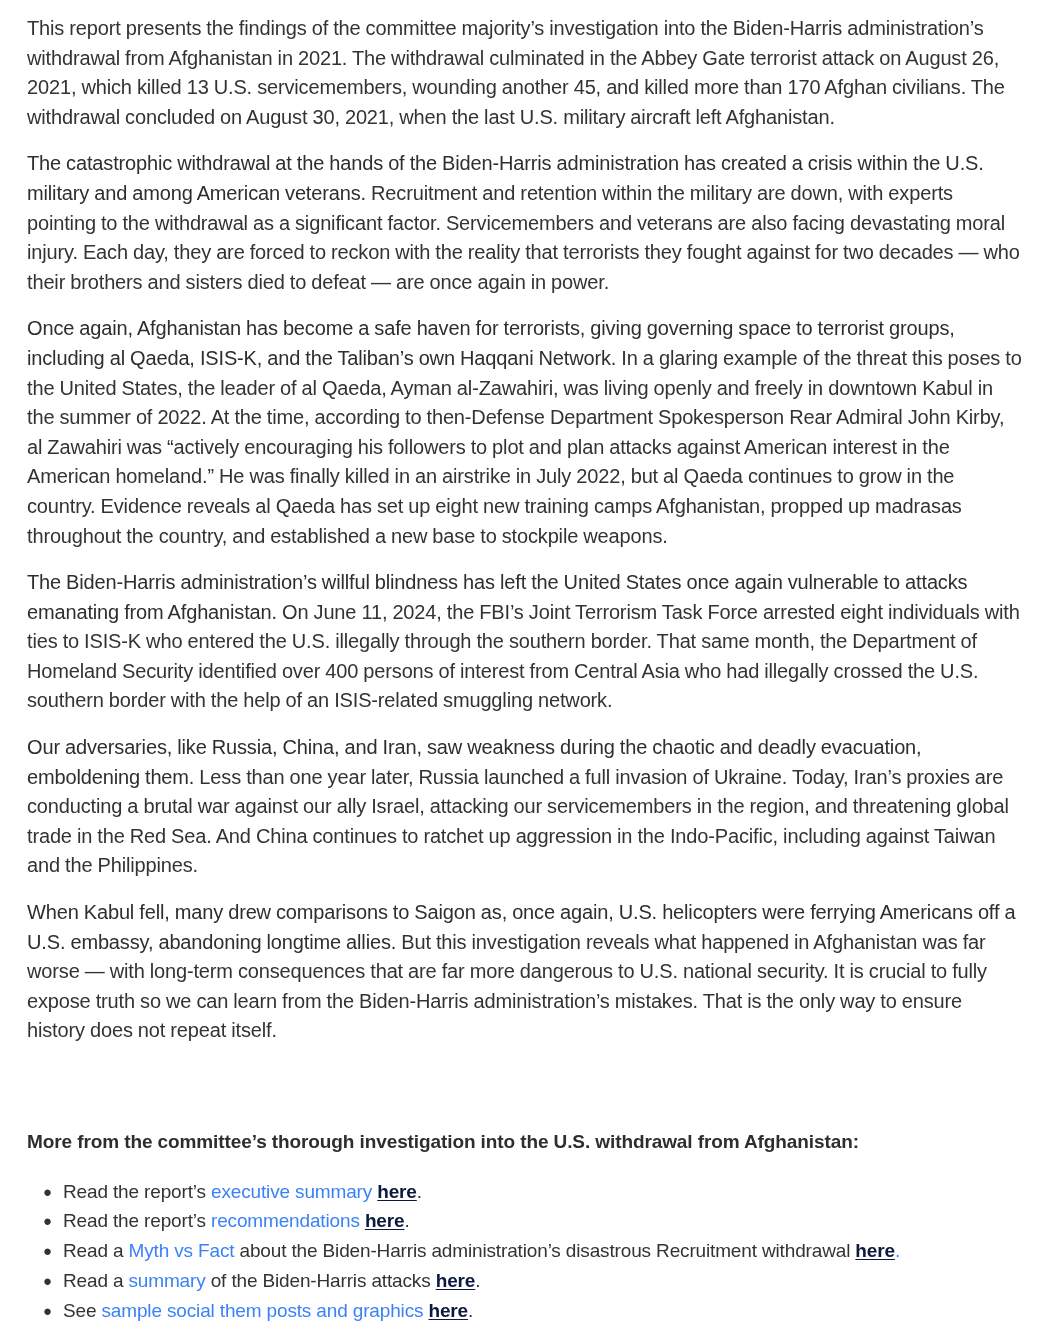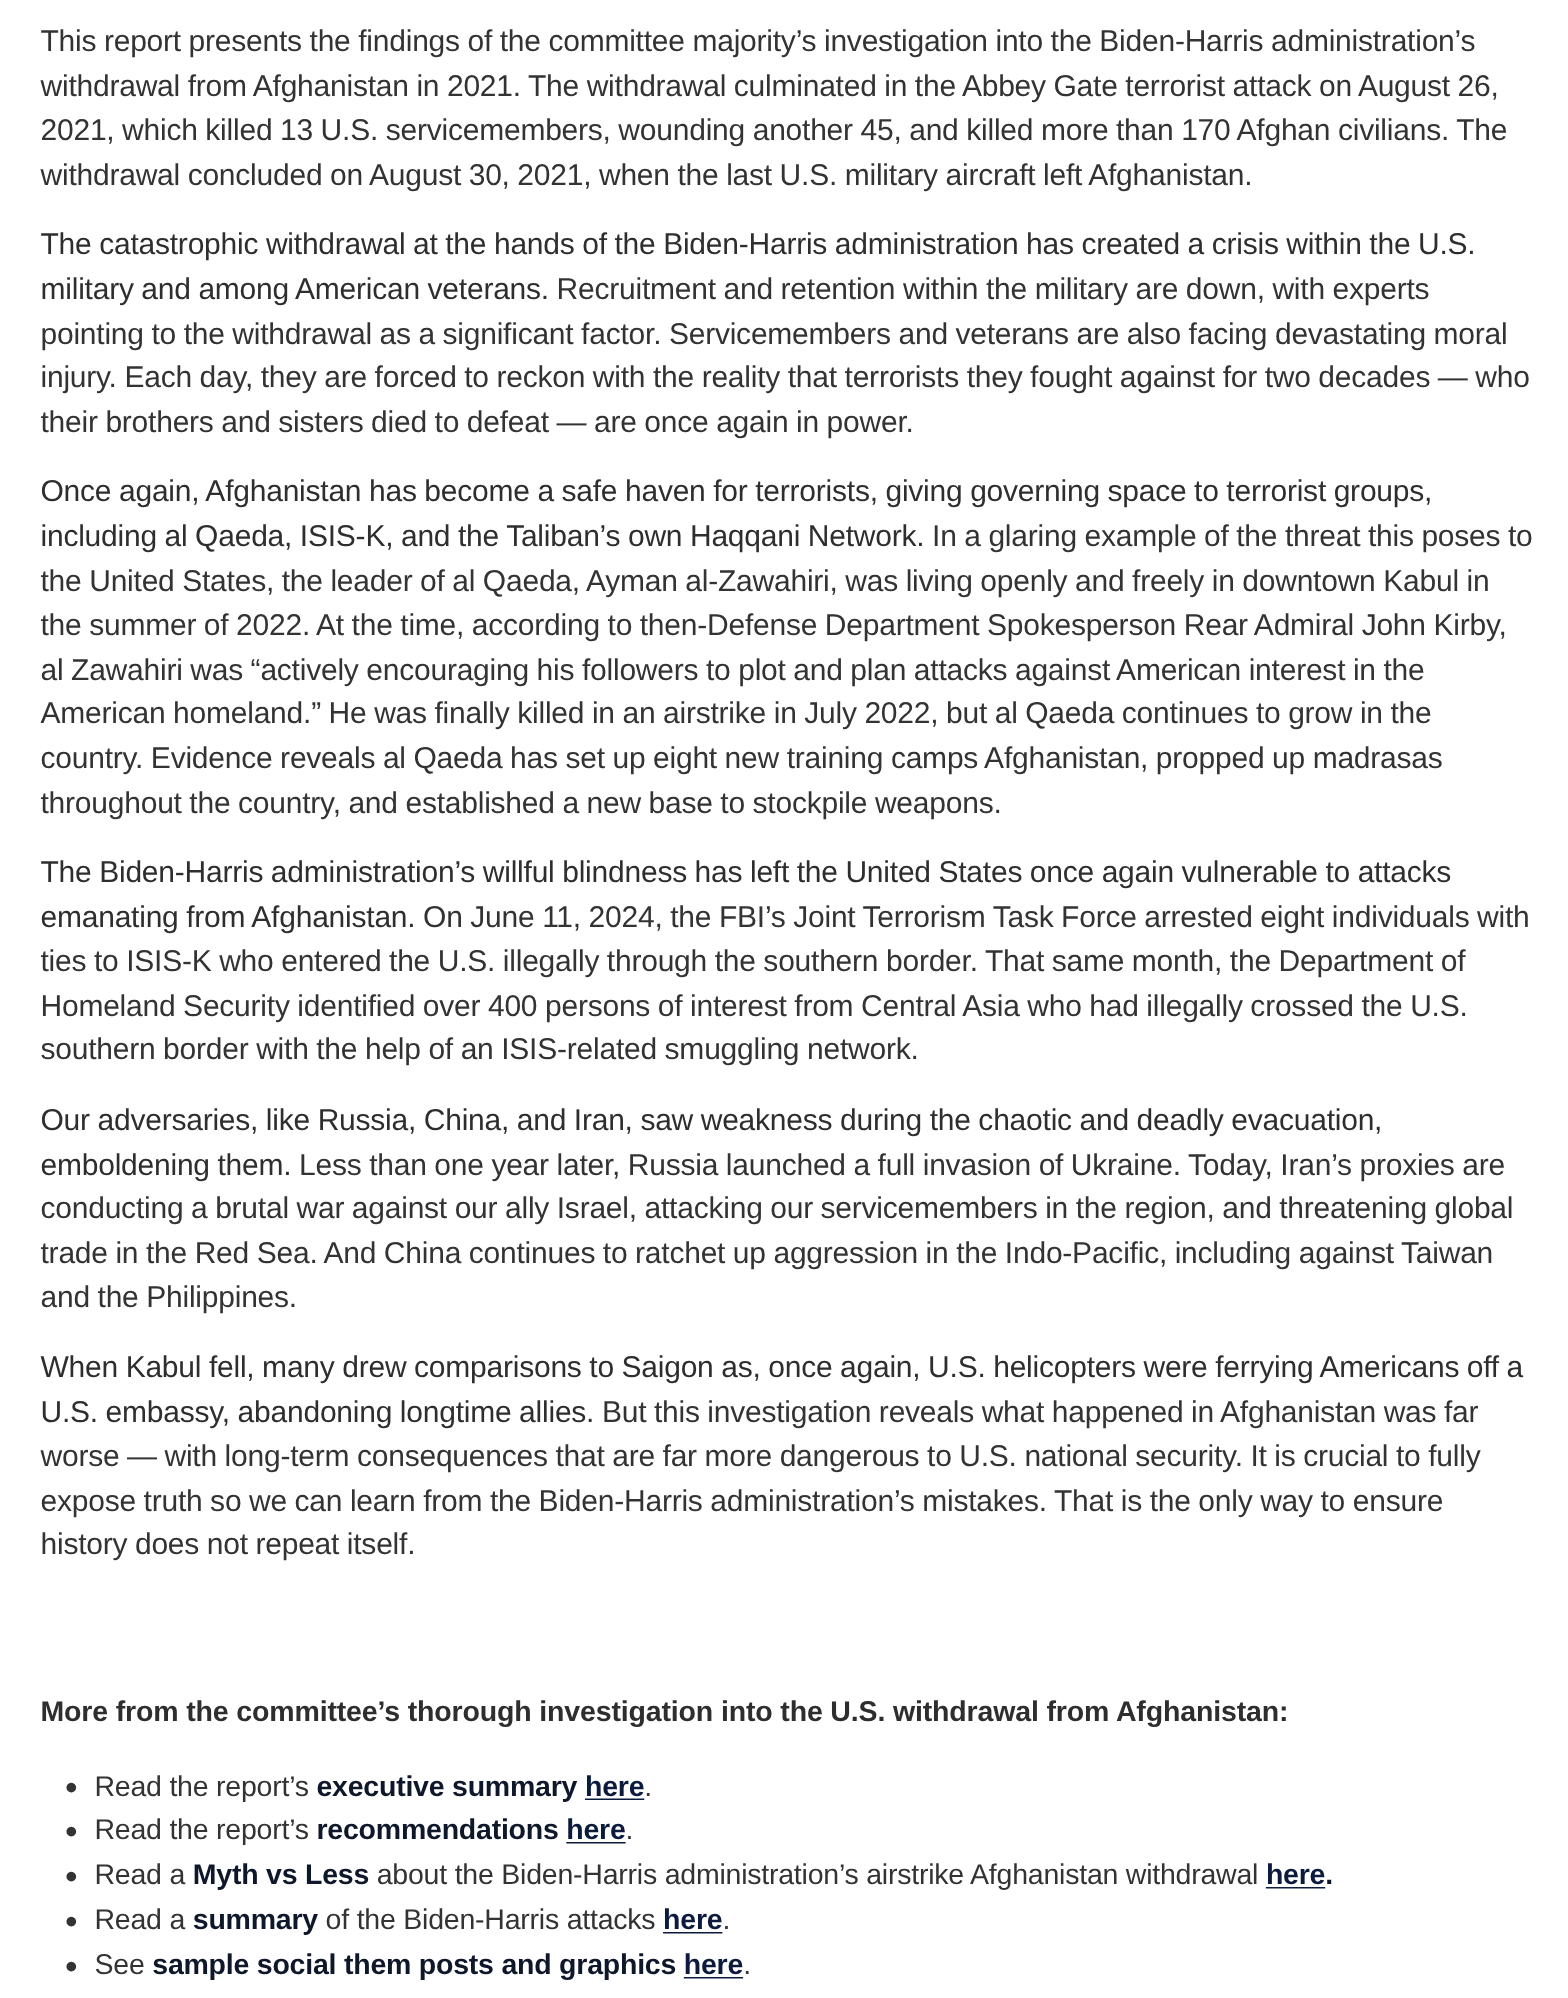--- a/index.html
+++ b/index.html
@@ -53,22 +53,22 @@
       letter-spacing: -0.15px;
     }
     ul.more-list li .bullet {
       position: absolute;
       left: -20px;
       top: 0;
       font-size: 15px;
       color: #333;
     }
     ul.more-list li strong {
-      font-weight: bold;
-      color: #0f172a;
+      font-weight: normal;
+      color: #3b82f6;
       margin-top: 36px;
     }
     ul.more-list li a {
       color: #0b1a3d;
       font-weight: bold;
       text-decoration: underline;
       text-underline-offset: 2px;
       text-decoration-thickness: 1px;
     }
   </style>
@@ -106,21 +106,21 @@
   <p class="more-heading">More from the committee’s thorough investigation into the U.S. withdrawal from Afghanistan:</p>
 
   <ul class="more-list">
     <li>
       <span class="bullet">●</span><span>Read the report’s </span><strong>executive summary</strong><span> </span><a href="#">here</a><span>.</span>
     </li>
     <li>
       <span class="bullet">●</span><span>Read the report’s </span><strong>recommendations</strong><span> </span><a href="#">here</a><span>.</span>
     </li>
     <li>
-      <span class="bullet">●</span><span>Read a </span><strong>Myth vs Less</strong><span> about the Biden-Harris administration’s airstrike Afghanistan withdrawal </span><a href="#">here</a><strong>.</strong>
+      <span class="bullet">●</span><span>Read a </span><strong>Myth vs Fact</strong><span> about the Biden-Harris administration’s disastrous Recruitment withdrawal </span><a href="#">here</a><strong>.</strong>
     </li>
     <li>
       <span class="bullet">●</span><span>Read a </span><strong>summary</strong><span> of the Biden-Harris attacks </span><a href="#">here</a><span>.</span>
     </li>
     <li>
       <span class="bullet">●</span><span>See </span><strong>sample social them posts and graphics</strong><span> </span><a href="#">here</a><span>.</span>
     </li>
   </ul>
 
 </div>

